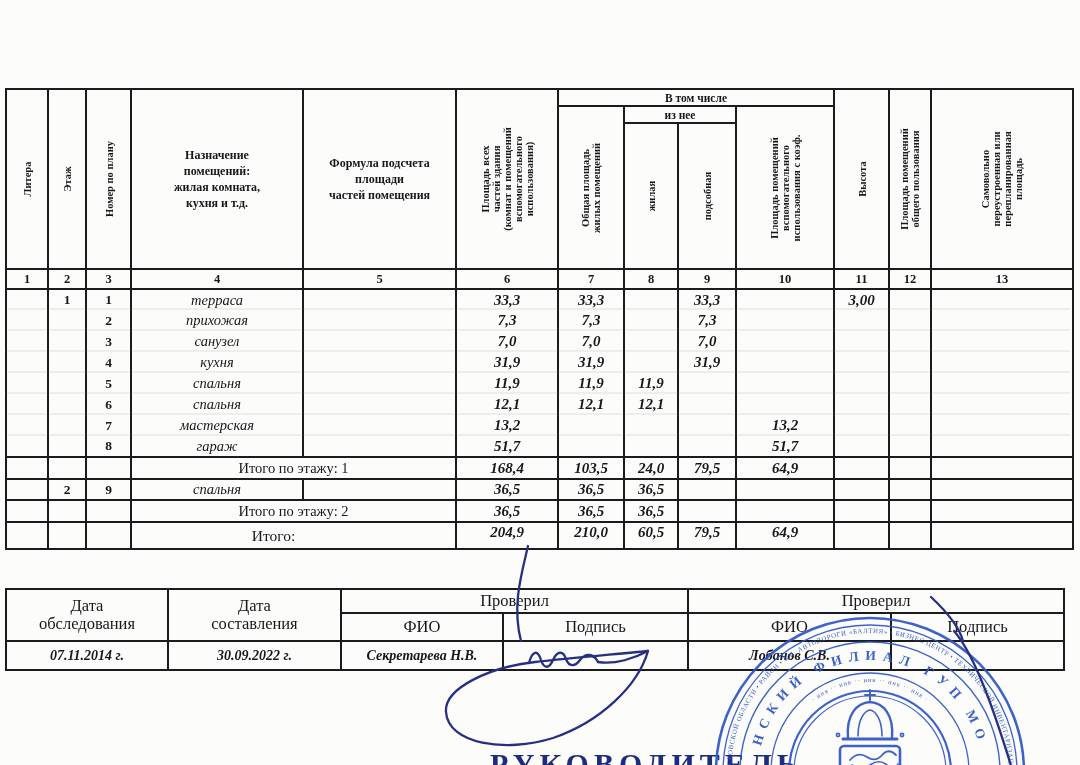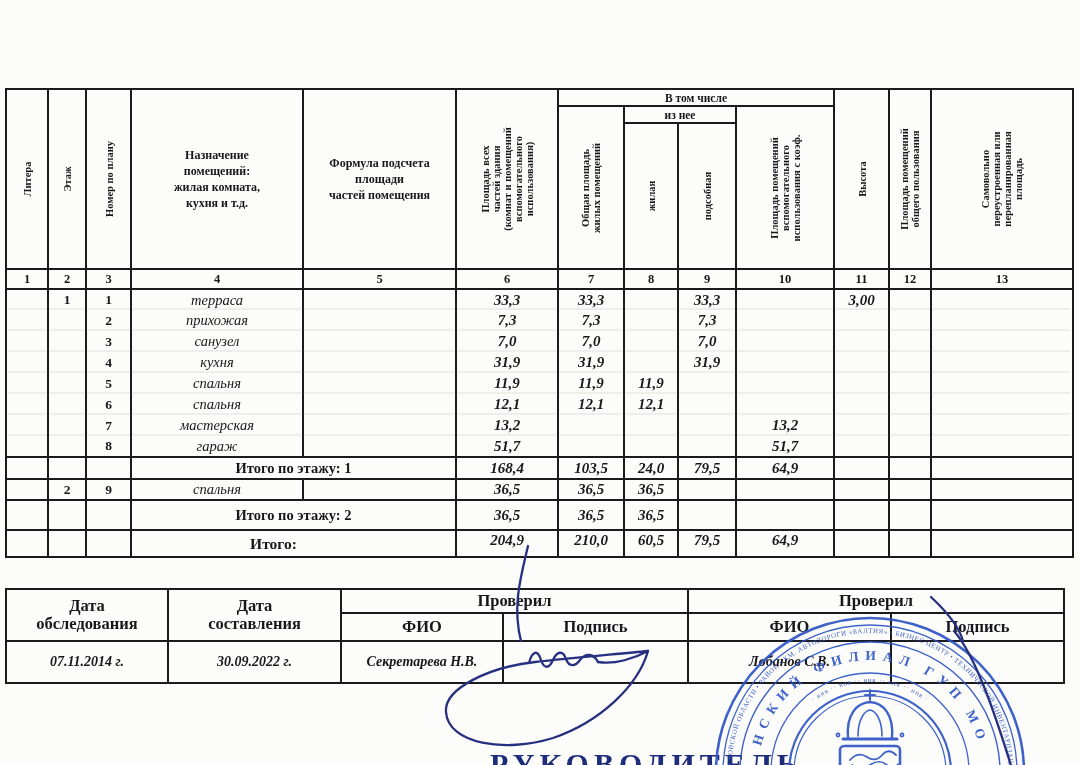--- a/index.html
+++ b/index.html
@@ -23,37 +23,37 @@
   .vt { position:absolute; left:50%; top:50%;
         transform:translate(-50%,-50%) rotate(-90deg);
         font-weight:700; font-size:10.5px; line-height:11px;
         text-align:center; white-space:pre-line; }
   .h45 { font-weight:700; font-size:12px; line-height:16px; white-space:pre-line; }
   .colnum { font-weight:700; font-size:12.5px; }
   tr.open td { border-top:0; border-bottom:0; }
   td.name { text-align:left; padding-left:5px; font-size:14.5px;font-style:italic; }
   td.val  { font-weight:700; font-style:italic; font-size:15px; }
   td.num  { font-weight:700; font-size:13.5px; }
-  td.tlabel { text-align:right; font-weight:700; font-size:14.5px; padding-right:4px; }
+  td.tlabel { text-align:right; font-weight:400; font-size:14.5px; padding-right:4px; }
   tr.grand td.tlabel { padding-right:40px; font-size:15.5px; }
   tr.grand td.val { vertical-align:top; padding-top:1px; }
 
   
   .scan { position:absolute; left:6px; top:289px; width:1064px; height:166px;
           pointer-events:none;
           background:repeating-linear-gradient(180deg,
             rgba(0,0,0,0) 0 19px, rgba(110,110,98,.10) 19px 21px); }
 
   
   table.ftr { position:absolute; left:5px; top:588px; width:1058px;
               border-collapse:collapse; table-layout:fixed; }
   table.ftr th, table.ftr td {
     border:2px solid #1b1b1f; padding:0; text-align:center; vertical-align:middle; overflow:hidden;
   }
-  table.ftr th { font-weight:700; font-size:16.5px; line-height:18px; white-space:pre-line; }
+  table.ftr th { font-weight:400; font-size:16.5px; line-height:18px; white-space:pre-line; }
   td.fval { font-weight:700; font-style:italic; font-size:14px; }
 
   .ruk { position:absolute; left:490px; top:747px; font-size:30px; font-weight:700;
          letter-spacing:5px; color:#1e2c7c; white-space:nowrap; }
 
   svg.overlay { position:absolute; left:0; top:0; pointer-events:none; }
   .stamp-text { font-family:"Liberation Serif", serif; }
 </style>
 </head>
 <body>
@@ -300,21 +300,21 @@
       <td></td>
       <td class="val">36,5</td>
       <td class="val">36,5</td>
       <td class="val">36,5</td>
       <td class="val"></td>
       <td class="val"></td>
       <td class="val"></td>
       <td></td>
       <td></td>
     </tr>
-    <tr style="height:30px">
+    <tr style="height:22px">
       <td></td>
       <td></td>
       <td></td>
       <td colspan="2" class="tlabel">Итого по этажу: 2</td>
       <td class="val">36,5</td>
       <td class="val">36,5</td>
       <td class="val">36,5</td>
       <td class="val"></td>
       <td class="val"></td>
       <td></td>
@@ -357,21 +357,21 @@
 составления</th>
       <th colspan="2">Проверил</th>
       <th colspan="2">Проверил</th>
     </tr>
     <tr style="height:28px">
       <th>ФИО</th>
       <th>Подпись</th>
       <th>ФИО</th>
       <th>Подпись</th>
     </tr>
-    <tr style="height:42px">
+    <tr style="height:29px">
       <td class="fval">07.11.2014 г.</td>
       <td class="fval">30.09.2022 г.</td>
       <td class="fval">Секретарева Н.В.</td>
       <td></td>
       <td class="fval">Лобанов С.В.</td>
       <td></td>
     </tr>
   </tbody>
     </table>
 

